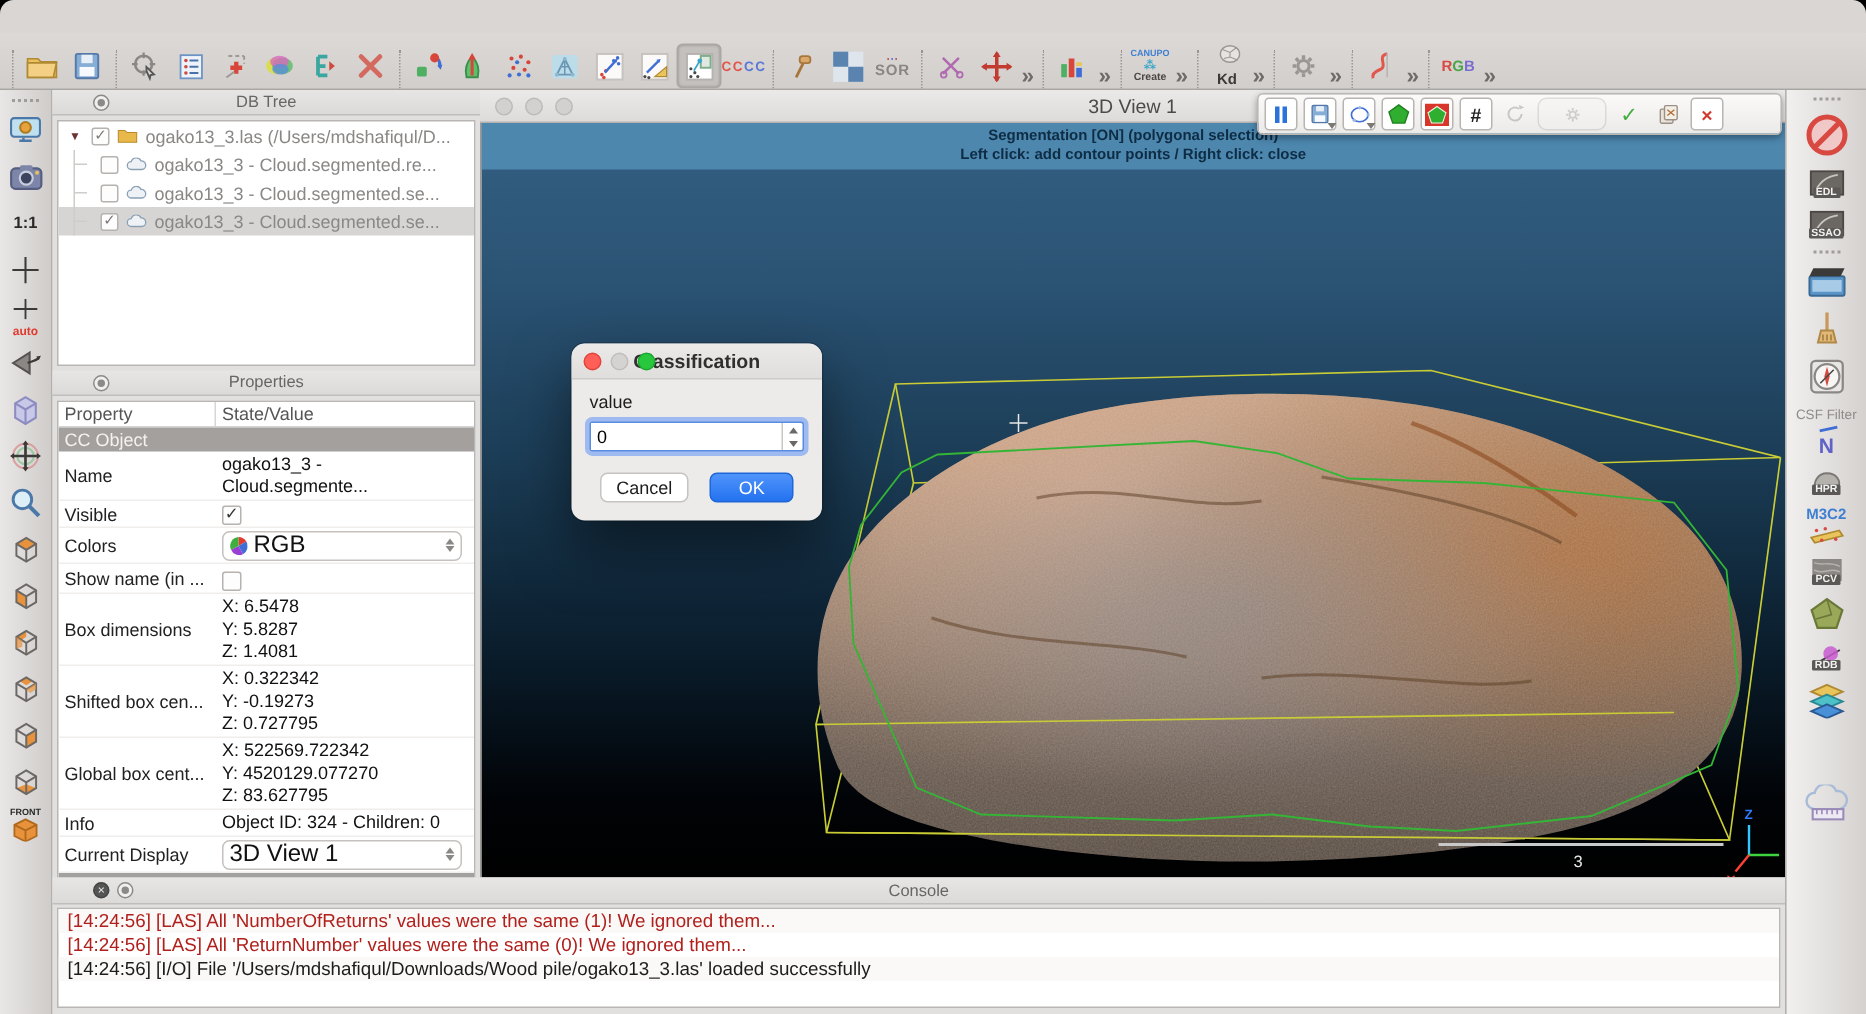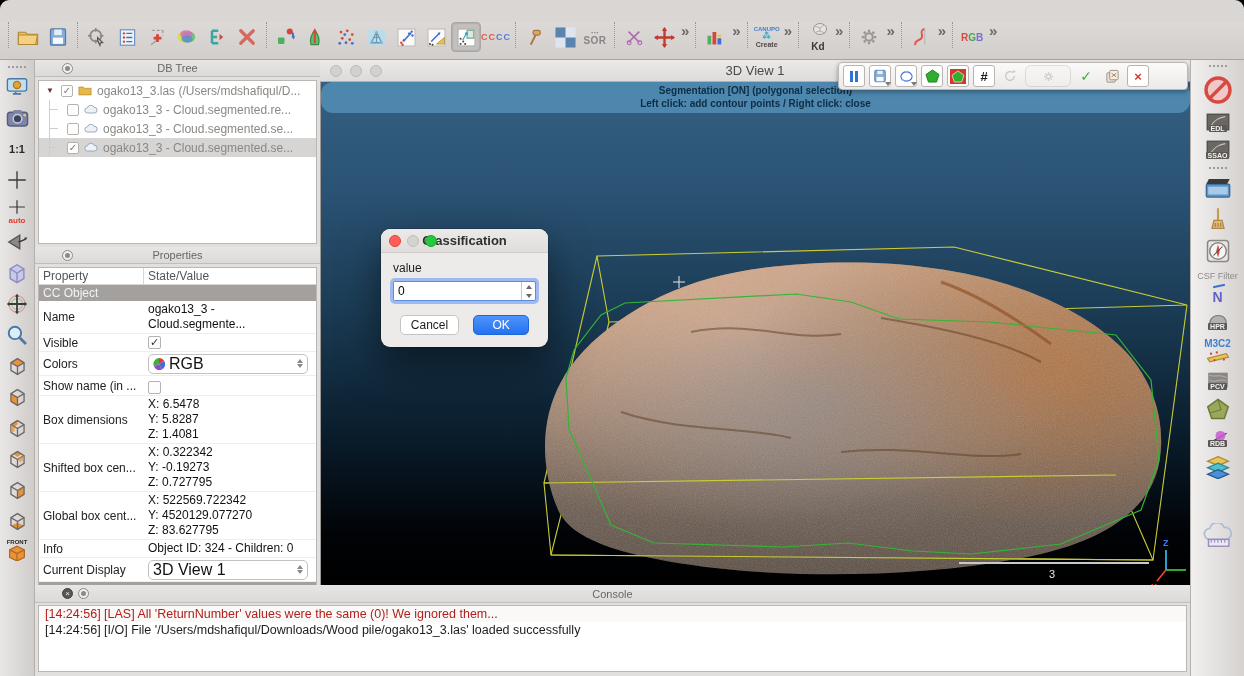--- a/index.html
+++ b/index.html
@@ -10,21 +10,21 @@
   #titlebar { position:absolute; left:0; top:0; width:1244px; height:22px;
     background:linear-gradient(#ecebea,#e2e0df); border-bottom:1px solid #c2bfbd;
     display:flex; align-items:center; }
   .lights { display:flex; gap:8px; margin-left:10px; }
   .light { width:12px; height:12px; border-radius:50%; background:#d3d1d0; border:1px solid #bdbab9; }
   #titlebar .title { position:absolute; left:0; right:0; text-align:center; font-size:13px; font-weight:bold; color:#3a3a3a; }
 
   
   #toolbar { position:absolute; left:0; top:22px; width:1244px; height:38px;
     background:linear-gradient(#dcd9d7,#d2cecc); border-bottom:1px solid #a9a5a3;
-    display:flex; align-items:flex-start; padding:0 4px; overflow:hidden; }
+    display:flex; align-items:flex-end; padding:0 4px; overflow:hidden; }
   .tsep { width:1px; height:26px; margin:0 4px; border-left:1px dotted #9a9693; }
   .tbi { width:30px; height:30px; display:flex; align-items:center; justify-content:center;
     flex:none; border-radius:4px; position:relative; }
   .tbi.active { background:#c3c0be; box-shadow:inset 0 0 2px #8b8886; border:1px solid #aaa7a5; }
   .tbi svg { display:block; }
   .chev { color:#6f6b68; font-size:15px; font-weight:bold; padding:0 2px; flex:none; }
   .ticon-text { font-size:8px; font-weight:bold; line-height:8px; text-align:center; }
   .cc2 span { display:block; font-size:9px; font-weight:bold; line-height:9px; letter-spacing:1px; }
   .cc2 .c1 { color:#e2574c; } .cc2 .c2 { color:#5b77d8; }
   .rgbt span { font-size:10px; font-weight:bold; }
@@ -86,21 +86,21 @@
 
   
   #view3d { position:absolute; left:320px; top:60px; width:870px; height:525px; }
   #view3d-header { height:22px; background:linear-gradient(#eceae9,#dddbd9); border-bottom:1px solid #b5b2b0;
     display:flex; align-items:center; position:relative; }
   #view3d-header .title { position:absolute; left:0; right:0; text-align:center; font-size:13px; color:#4a4a4a; }
   #viewport { position:relative; width:870px; height:503px;
     background:linear-gradient(#38678а,#000); overflow:hidden; border-left:1px solid #9c9997; }
   #viewport { background:linear-gradient(180deg,#346083 0%,#2a5273 22%,#1b3c55 45%,#0a1d2c 70%,#010306 90%,#000 100%); }
   #banner { position:absolute; left:0; top:0; width:100%; background:#4d87ae; color:#0e2c44;
-    text-align:center; font-size:10px; font-weight:bold; padding:2px 0 3px; line-height:13px;border-radius:12px; }
+    text-align:center; font-size:10px; font-weight:bold; padding:2px 0 3px; line-height:13px; }
   #scene { position:absolute; left:0; top:0; }
 
   
   #segbar { position:absolute; left:518px; top:2px; height:28px; width:350px;
     background:linear-gradient(#fbfaf9,#eceae8); border:1px solid #bab7b5; border-radius:4px;
     box-shadow:0 2px 5px rgba(0,0,0,.35); display:flex; align-items:center; padding:0 4px; gap:4px; }
   .sbtn { width:22px; height:22px; background:#fff; border:1px solid #b7b4b2; border-radius:3px;
     display:flex; align-items:center; justify-content:center; position:relative; flex:none; }
   .sbtn.noborder { border-color:transparent; background:transparent; }
   .sbtn.disabled { opacity:.4; }
@@ -900,20 +900,21 @@
 
   <div id="console">
     <div class="panel-header">
       <span class="ph-btn close">×</span>
       <span class="ph-btn">
           <i></i>
         </span>
       <span class="ph-title">Console</span>
     </div>
     <div id="console-body">
+      <div class="cline warn">[14:24:56] [LAS] All 'NumberOfReturns' values were the same (1)! We ignored them...</div>
       <div class="cline warn">[14:24:56] [LAS] All 'ReturnNumber' values were the same (0)! We ignored them...</div>
       <div class="cline info">[14:24:56] [I/O] File '/Users/mdshafiqul/Downloads/Wood pile/ogako13_3.las' loaded successfully</div>
     </div>
   </div>
 
   <div id="dialog">
     <div id="dialog-header">
       <div class="lights">
         <span class="light lred"></span>
         <span class="light lgray"></span>

